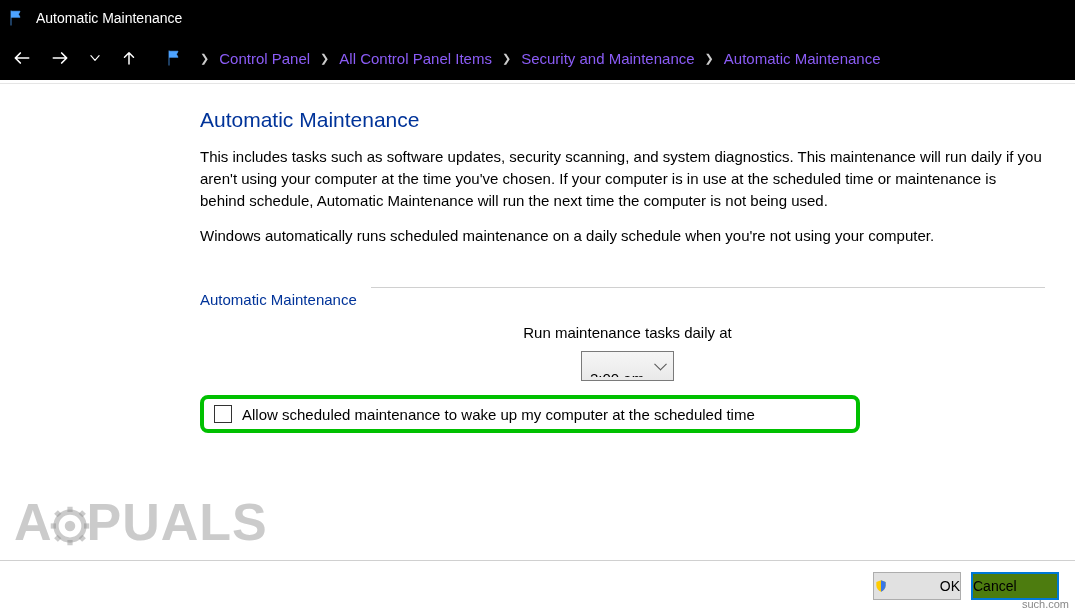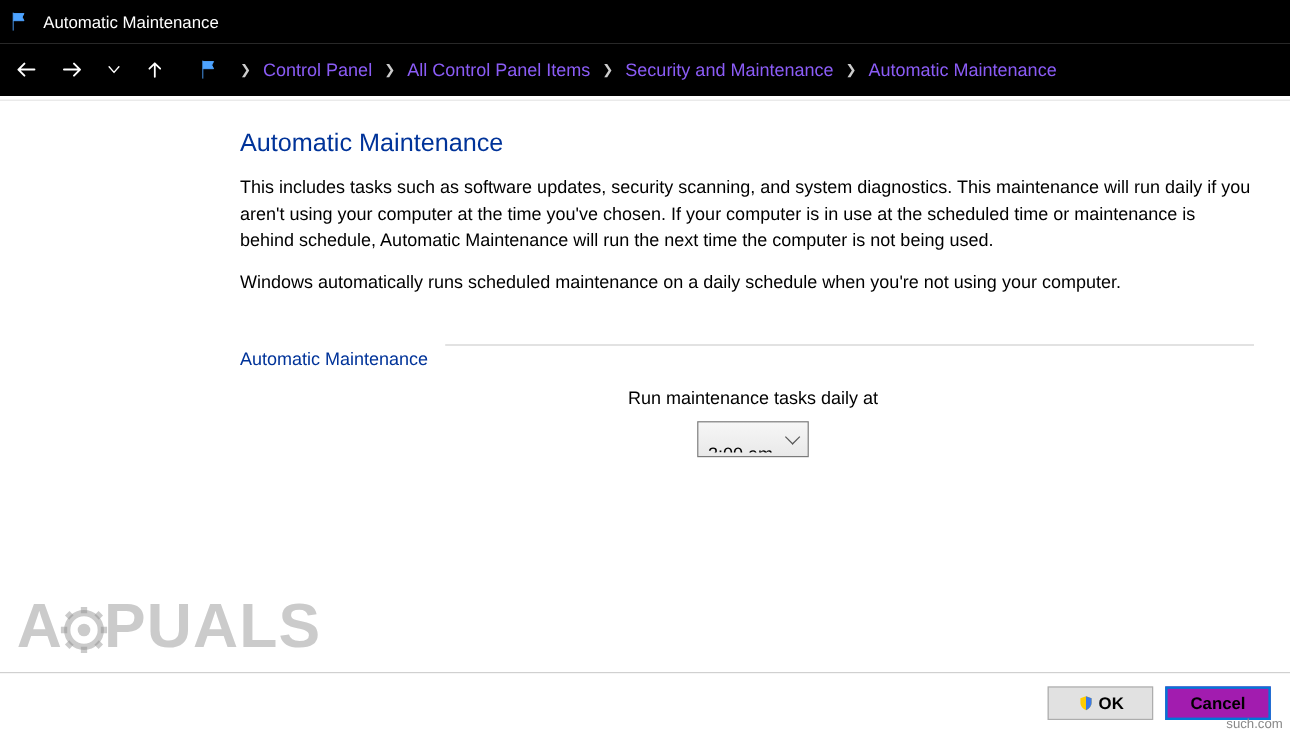--- a/index.html
+++ b/index.html
@@ -142,26 +142,25 @@
     }
     .btn {
       min-width: 88px;
       height: 28px;
       font-family: inherit;
       font-size: 14px;
       border: 1px solid #adadad;
       background: #e1e1e1;
       display: inline-flex;
       align-items: center;
-      justify-content: center;
+      justify-content: space-between;
       gap: 4px;
       cursor: pointer;
-      font-weight: bold;
-    }
-    .btn.primary { border: 2px solid #0078d7; background: #a21caf; }
+    }
+    .btn.primary { border: 2px solid #0078d7; background: #4d7c0f; }
     .watermark {
       position: absolute;
       left: 14px;
       bottom: 58px;
       font-size: 52px;
       font-weight: 700;
       color: rgba(140,140,140,0.45);
       letter-spacing: 1px;
       font-family: Arial, sans-serif;
       user-select: none;
@@ -246,20 +245,24 @@
 
   <div class="row">
     <span>Run maintenance tasks daily at</span>
     <span class="select-wrap">
       <select class="time-select">
         <option>2:00 am</option>
       </select>
     </span>
   </div>
 
+  <div class="checkbox-highlight">
+    <span class="checkbox-box"></span>
+    <span>Allow scheduled maintenance to wake up my computer at the scheduled time</span>
+  </div>
 </div>
 
 <div class="watermark">
   <span>A</span><span class="gear"><svg width="42" height="42" viewBox="0 0 24 24">
         <circle cx="12" cy="12" r="8" fill="none" stroke="rgba(140,140,140,0.45)" stroke-width="3"></circle>
         <circle cx="12" cy="12" r="3" fill="rgba(140,140,140,0.45)"></circle>
         <g stroke="rgba(140,140,140,0.45)" stroke-width="3">
           <line x1="12" y1="1" x2="12" y2="4"></line>
           <line x1="12" y1="20" x2="12" y2="23"></line>
           <line x1="1" y1="12" x2="4" y2="12"></line>

